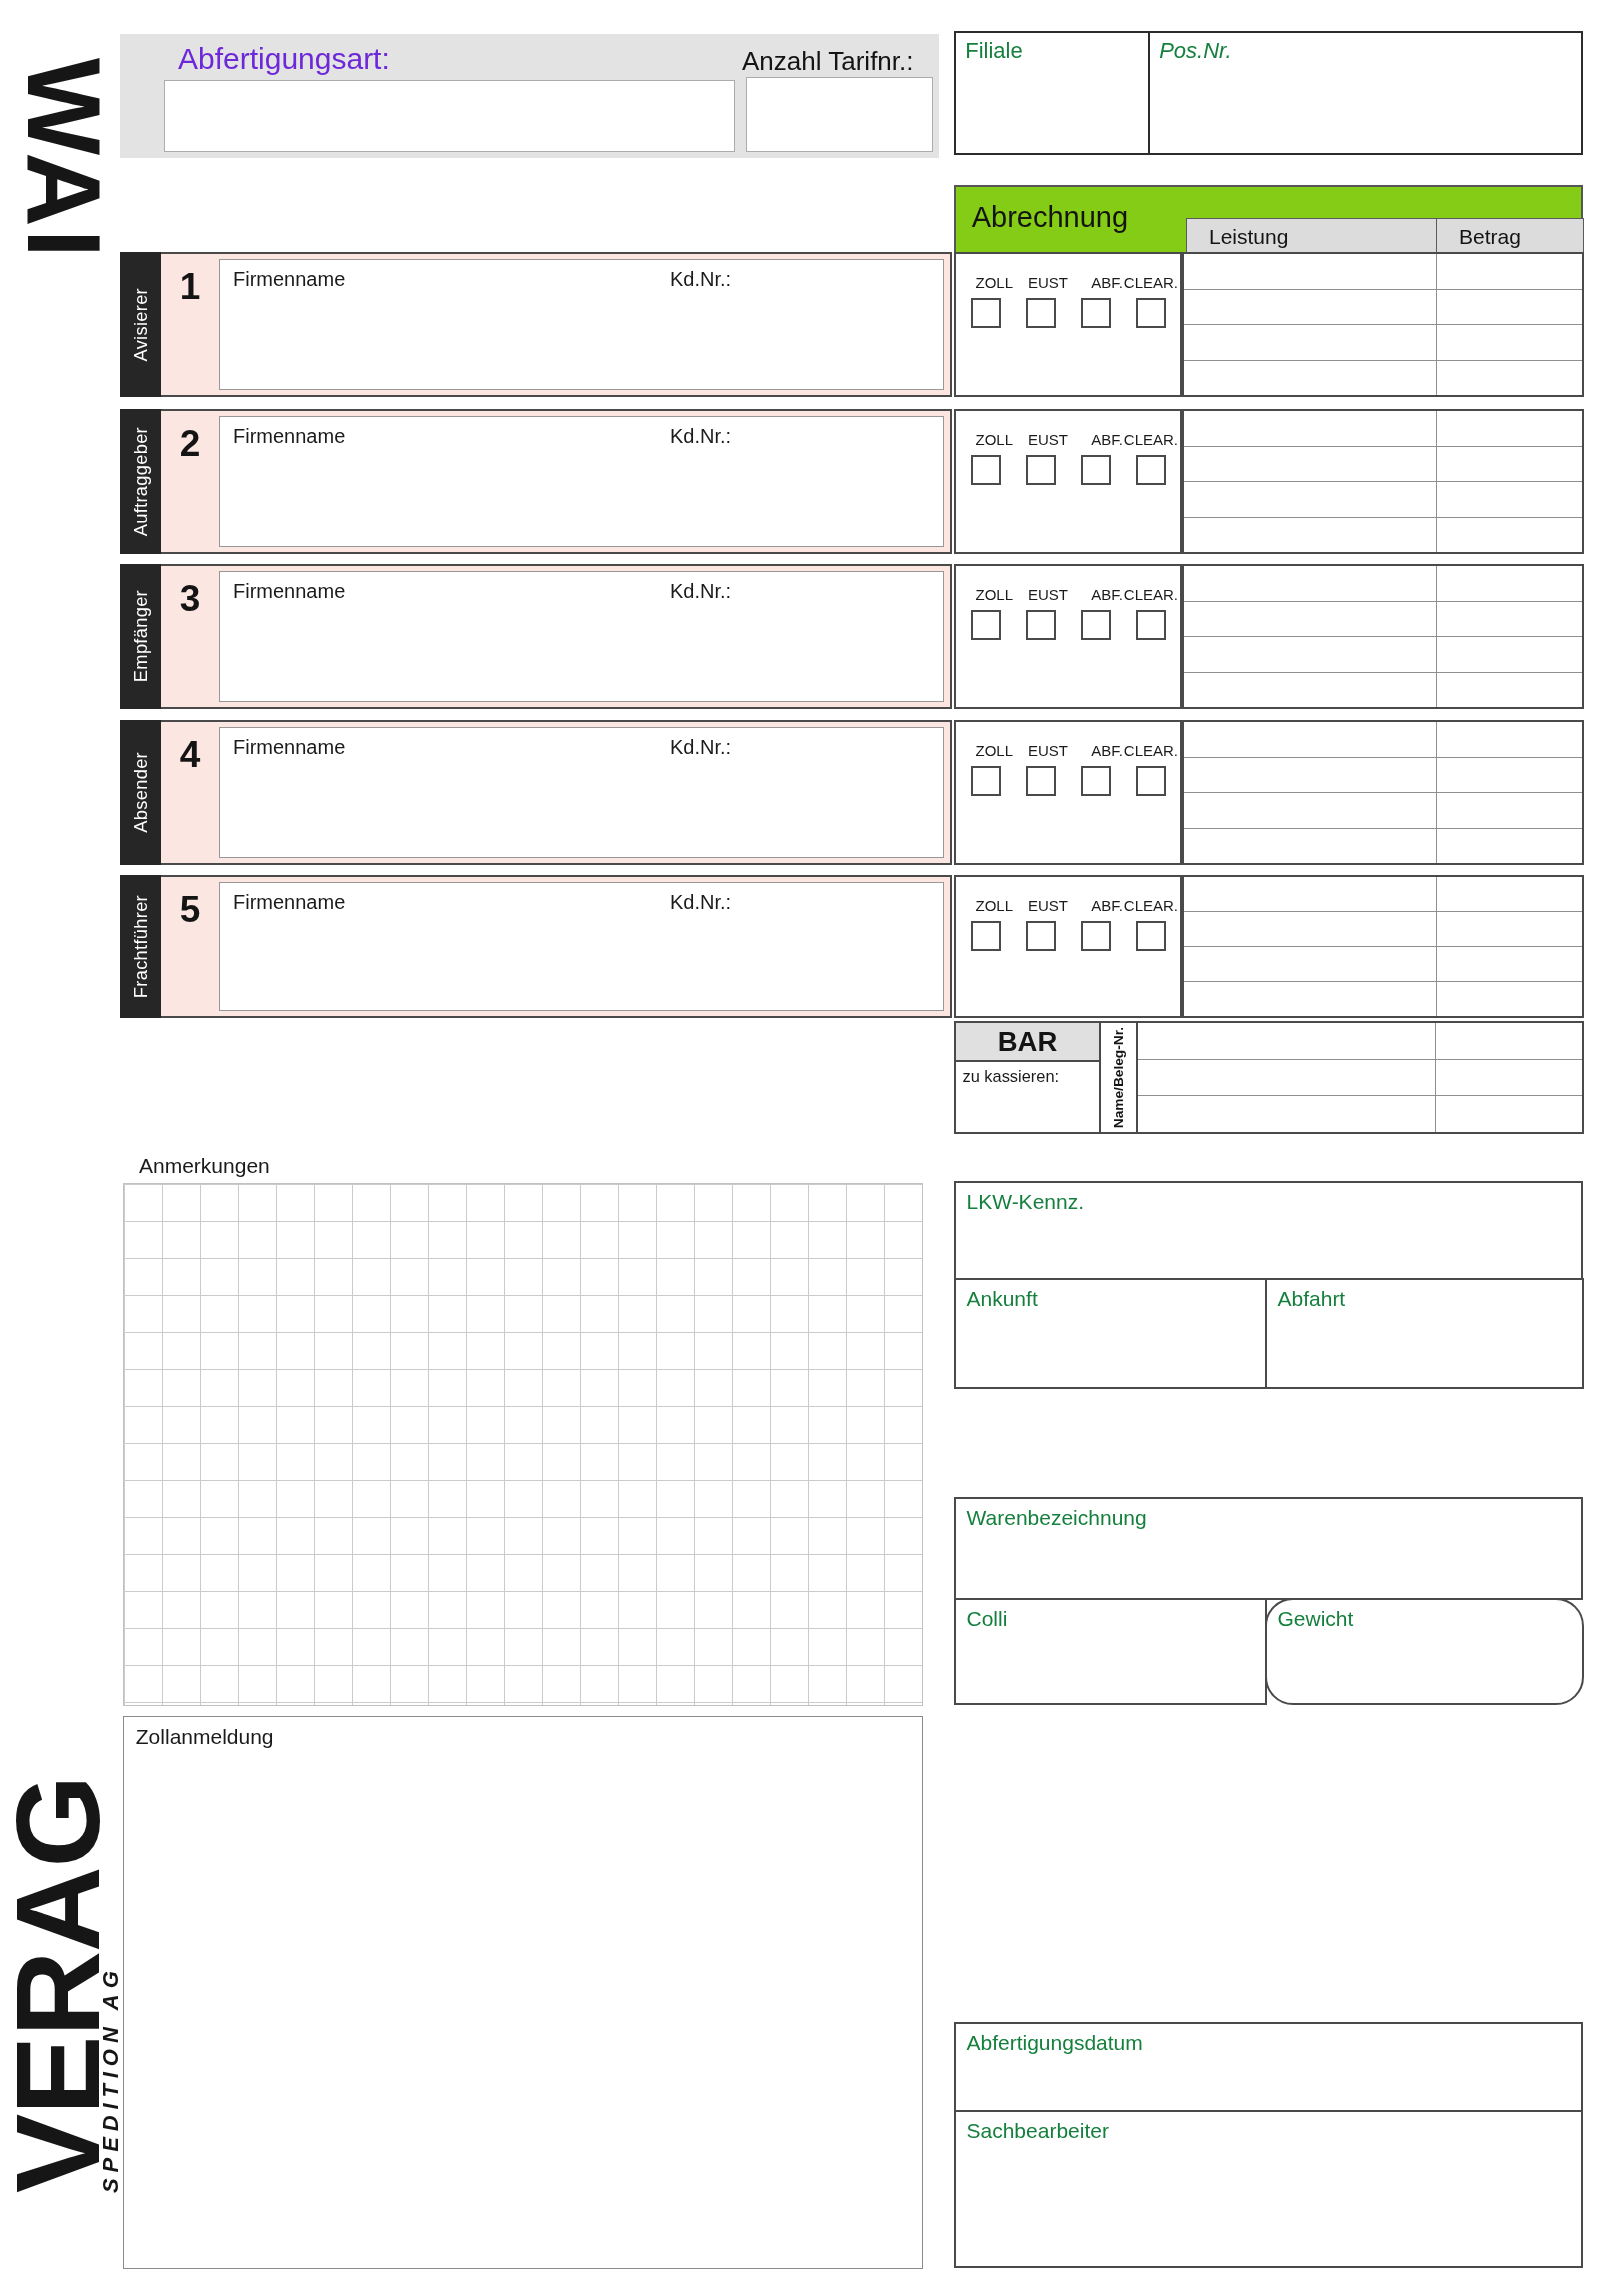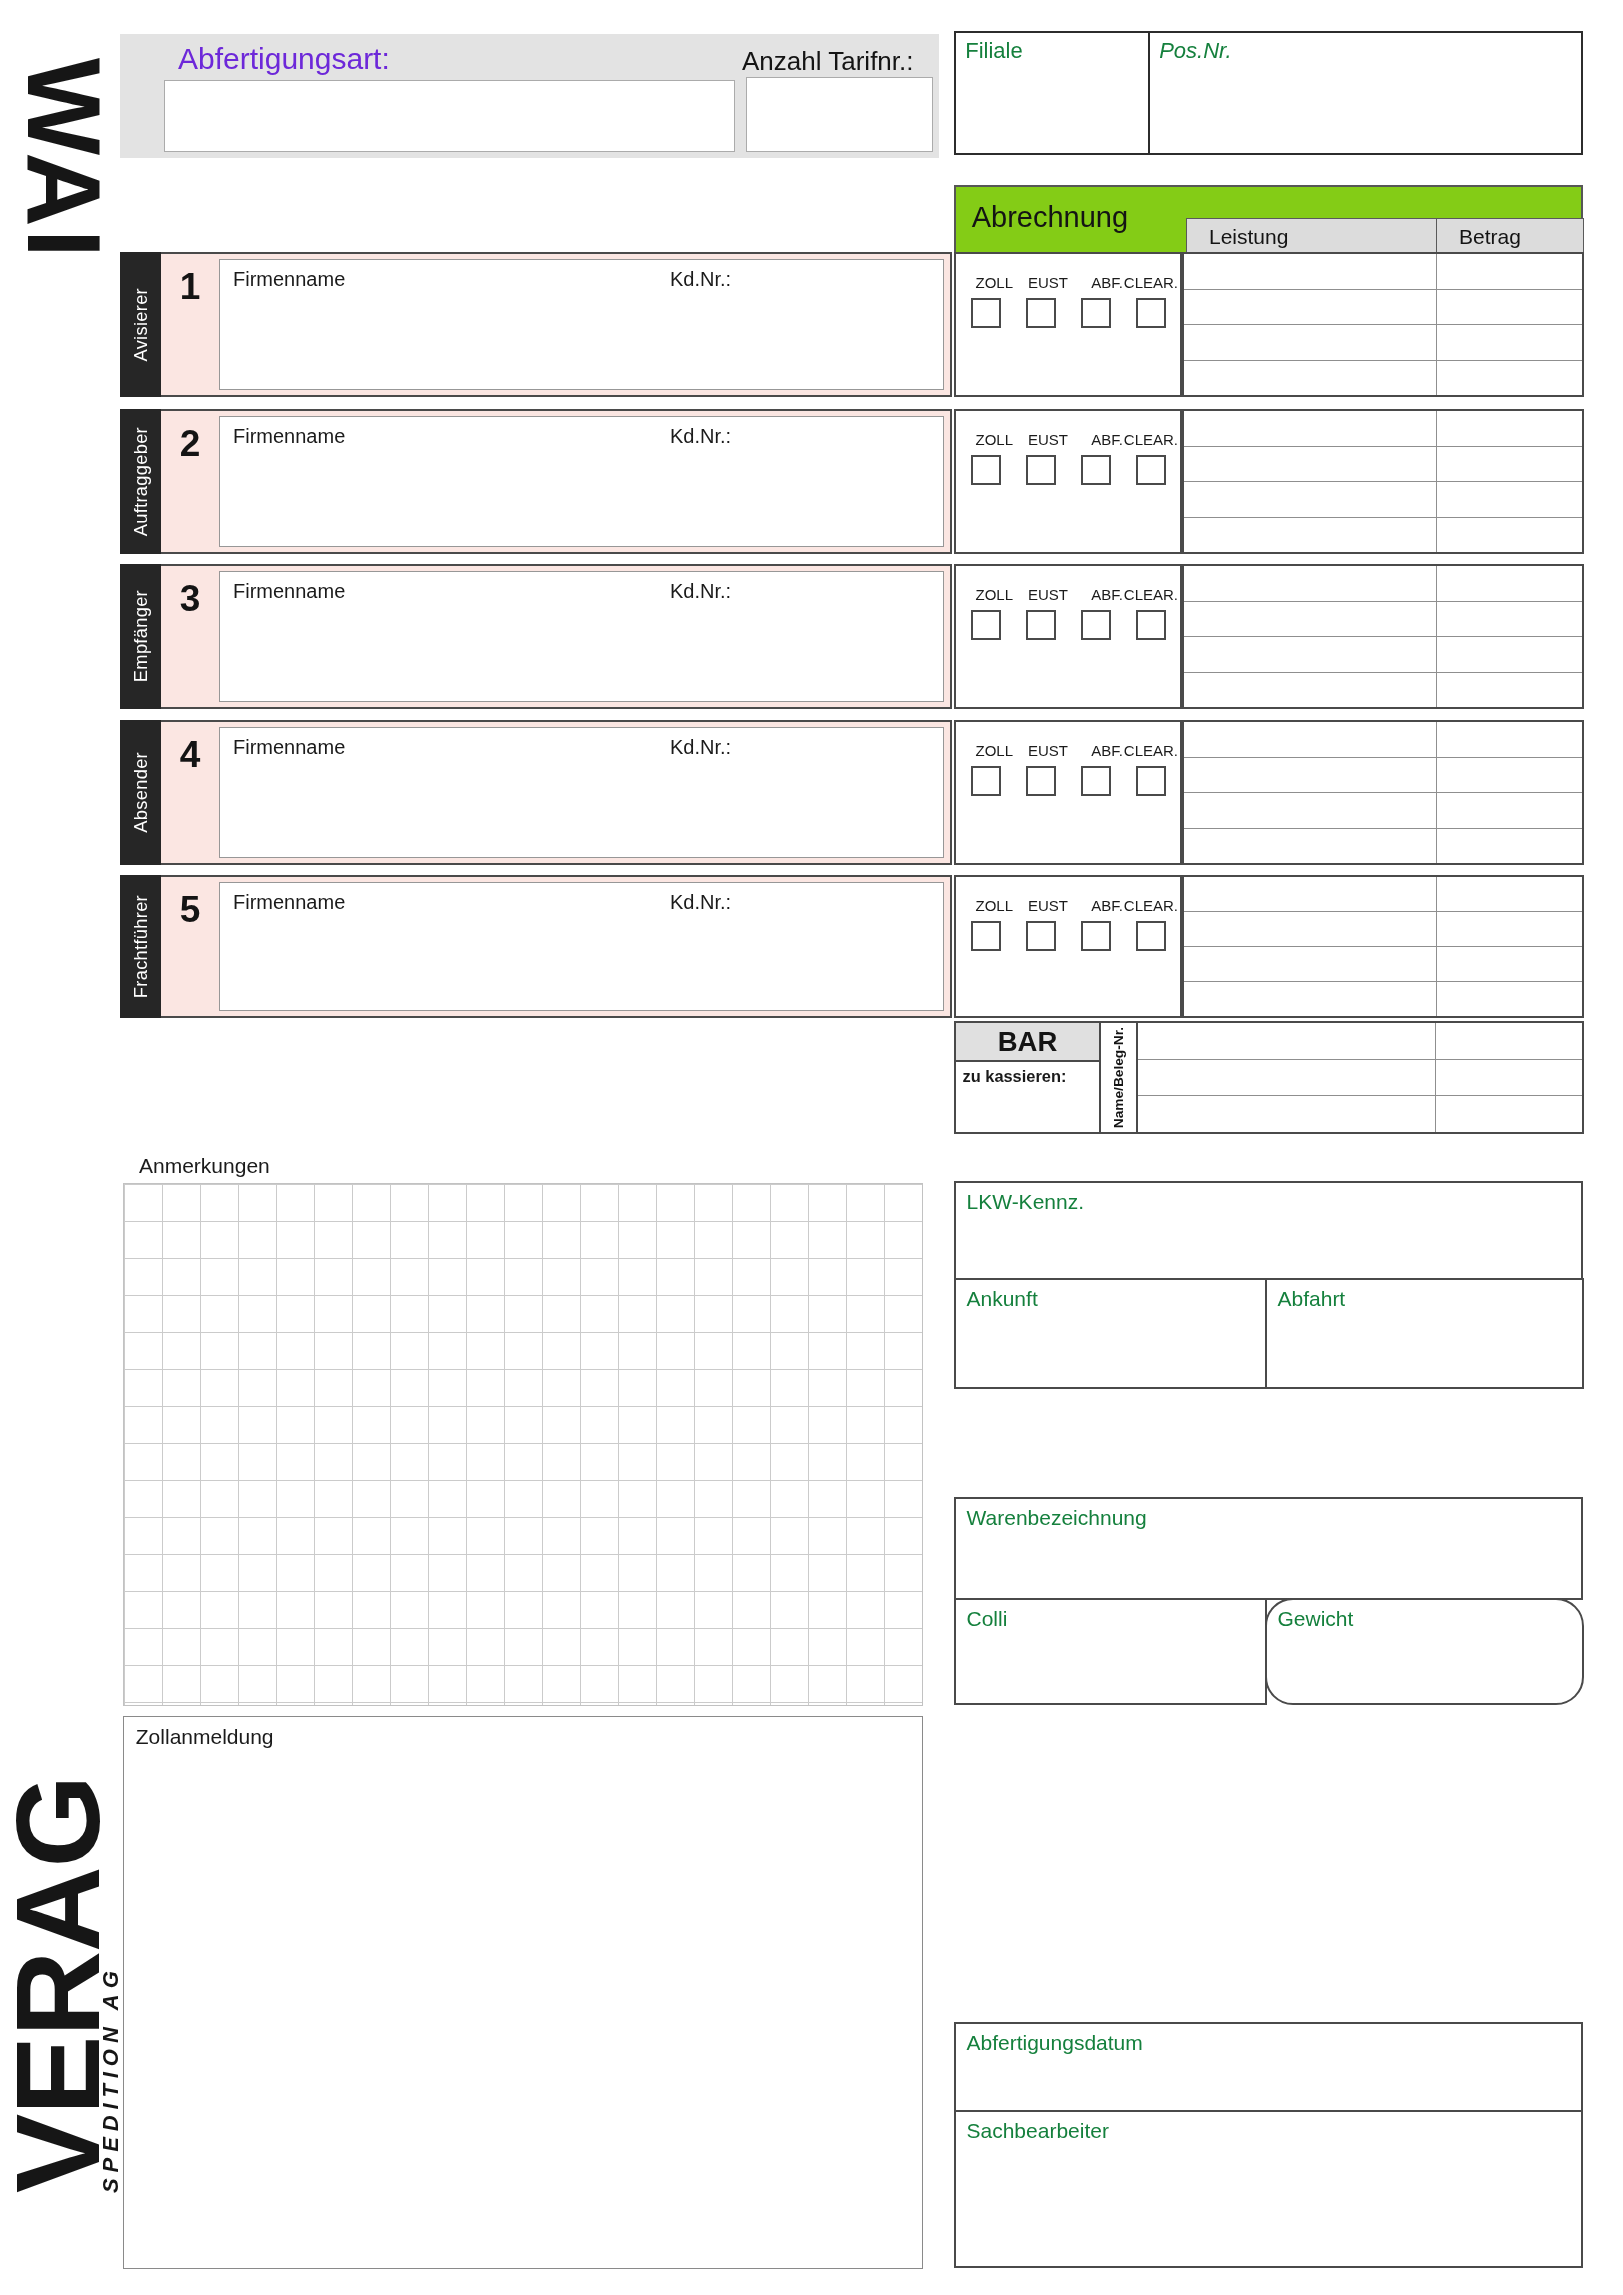--- a/index.html
+++ b/index.html
@@ -81,21 +81,21 @@
   .brow:last-child { border-bottom:none; }
   .cell-l { width:253px; border-right:1.3px solid #8f8f8f; }
   .cell-b { flex:1; }
 
   
   .bar-sec { left:954px; top:1021px; width:629px; height:113px; }
   .bar-title-box { position:absolute; left:0; top:0; width:147px; height:41px; background:#e0e0e0;
                    border:2px solid #4a4a4a; display:flex; align-items:center; justify-content:center;
                    font-size:27.5px; font-weight:bold; color:#141414; }
   .zk-box { position:absolute; left:0; top:39px; width:147px; height:74px;
-            border:2px solid #4a4a4a; background:#fff; font-size:16.4px; color:#1b1b1b; padding:5.2px 6.5px;font-weight:bold; }
+            border:2px solid #4a4a4a; background:#fff; font-size:16.4px; color:#1b1b1b; padding:5.2px 6.5px; }
   .name-strip { position:absolute; left:145px; top:0; width:39px; height:113px;
                 border:2px solid #4a4a4a; background:#fff; display:flex; align-items:center; justify-content:center; }
   .name-strip span { writing-mode:vertical-rl; transform:rotate(180deg); font-size:13.7px;
                      font-weight:bold; white-space:nowrap; color:#141414; }
   .bar-rows { position:absolute; left:182px; top:0; width:448px; height:113px;
               border:2px solid #4a4a4a; background:#fff; display:flex; flex-direction:column; }
   .bar-rows .cell-l { width:298px; }
 
   
   .anm-label { left:139px; top:1154px; font-size:21px; color:#1b1b1b; }

